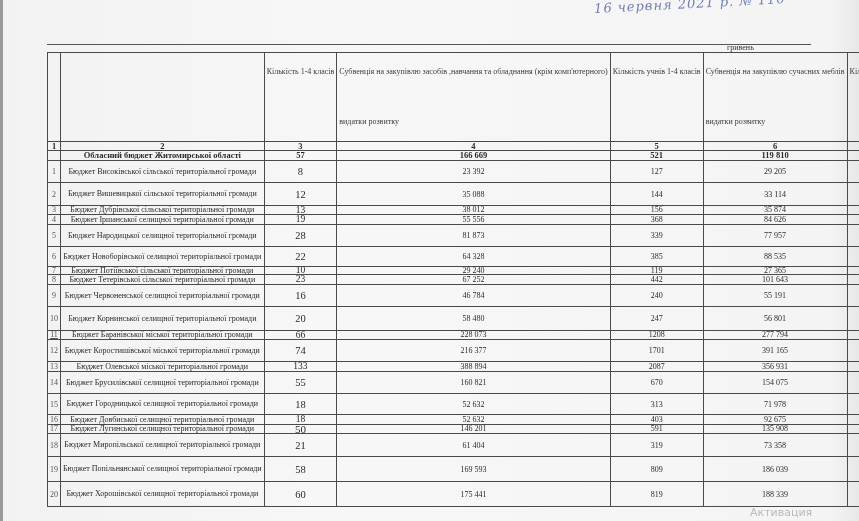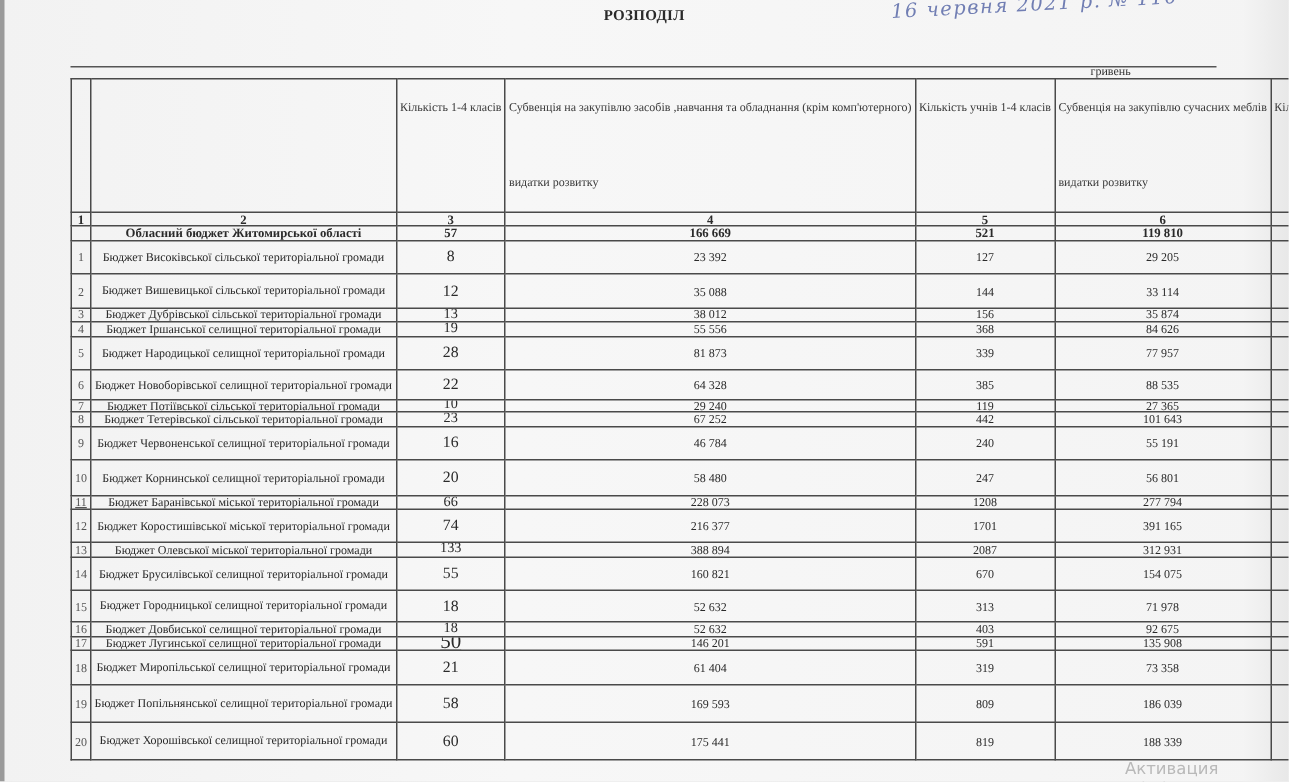--- a/index.html
+++ b/index.html
@@ -53,21 +53,20 @@
   }
 </style>
 </head>
 <body>
 
 <div class="page">
   <div class="edge-left"></div>
   <div class="edge-right"></div>
 
   <div class="handwriting">16 червня 2021 р. № 110</div>
-  <div class="title">РОЗПОДІЛ</div>
   <div class="subtitle">
   </div>
   <div class="rule"></div>
   <div class="currency">гривень</div>
 
   <table class="grid">
     <colgroup>
       <col style="width:23px">
         <col style="width:227px">
         <col style="width:46px">
@@ -228,21 +227,21 @@
           <td>1701</td>
           <td>391 165</td>
           <td class="big">10</td>
         </tr>
         <tr style="height: 10px;">
           <td class="num" style="line-height: 9px;">13</td>
           <td class="name" style="line-height: 9px;">Бюджет Олевської міської територіальної громади</td>
           <td class="big" style="font-size: 9.5px; line-height: 9px;">133</td>
           <td style="line-height: 9px;">388 894</td>
           <td style="line-height: 9px; margin-top: 32px;">2087</td>
-          <td style="line-height: 9px;">312 931</td>
+          <td style="line-height: 9px;">356 931</td>
           <td class="big" style="font-size: 9.5px; line-height: 9px;">30</td>
         </tr>
         <tr style="height: 22px;">
           <td class="num">14</td>
           <td class="name">Бюджет Брусилівської селищної територіальної громади</td>
           <td class="big">55</td>
           <td>160 821</td>
           <td>670</td>
           <td>154 075</td>
           <td class="big">12</td>
@@ -261,21 +260,21 @@
           <td class="name" style="line-height: 9px;">Бюджет Довбиської селищної територіальної громади</td>
           <td class="big" style="font-size: 9.5px; line-height: 9px;">18</td>
           <td style="line-height: 9px;">52 632</td>
           <td style="line-height: 9px;">403</td>
           <td style="line-height: 9px;">92 675</td>
           <td class="big" style="font-size: 9.5px; line-height: 9px;">3</td>
         </tr>
         <tr style="height: 9px;">
           <td class="num" style="line-height: 8px;">17</td>
           <td class="name" style="line-height: 8px;">Бюджет Лугинської селищної територіальної громади</td>
-          <td class="big" style="font-size: 14px; line-height: 8px; text-decoration: underline;">50</td>
+          <td class="big" style="font-size: 11px; line-height: 8px; text-decoration: underline;">50</td>
           <td style="line-height: 8px;">146 201</td>
           <td style="line-height: 8px;">591</td>
           <td style="line-height: 8px;">135 908</td>
           <td class="big" style="font-size: 9.5px; line-height: 8px;">18</td>
         </tr>
         <tr style="height: 23px;">
           <td class="num">18</td>
           <td class="name">Бюджет Миропільської селищної територіальної громади</td>
           <td class="big">21</td>
           <td>61 404</td>

